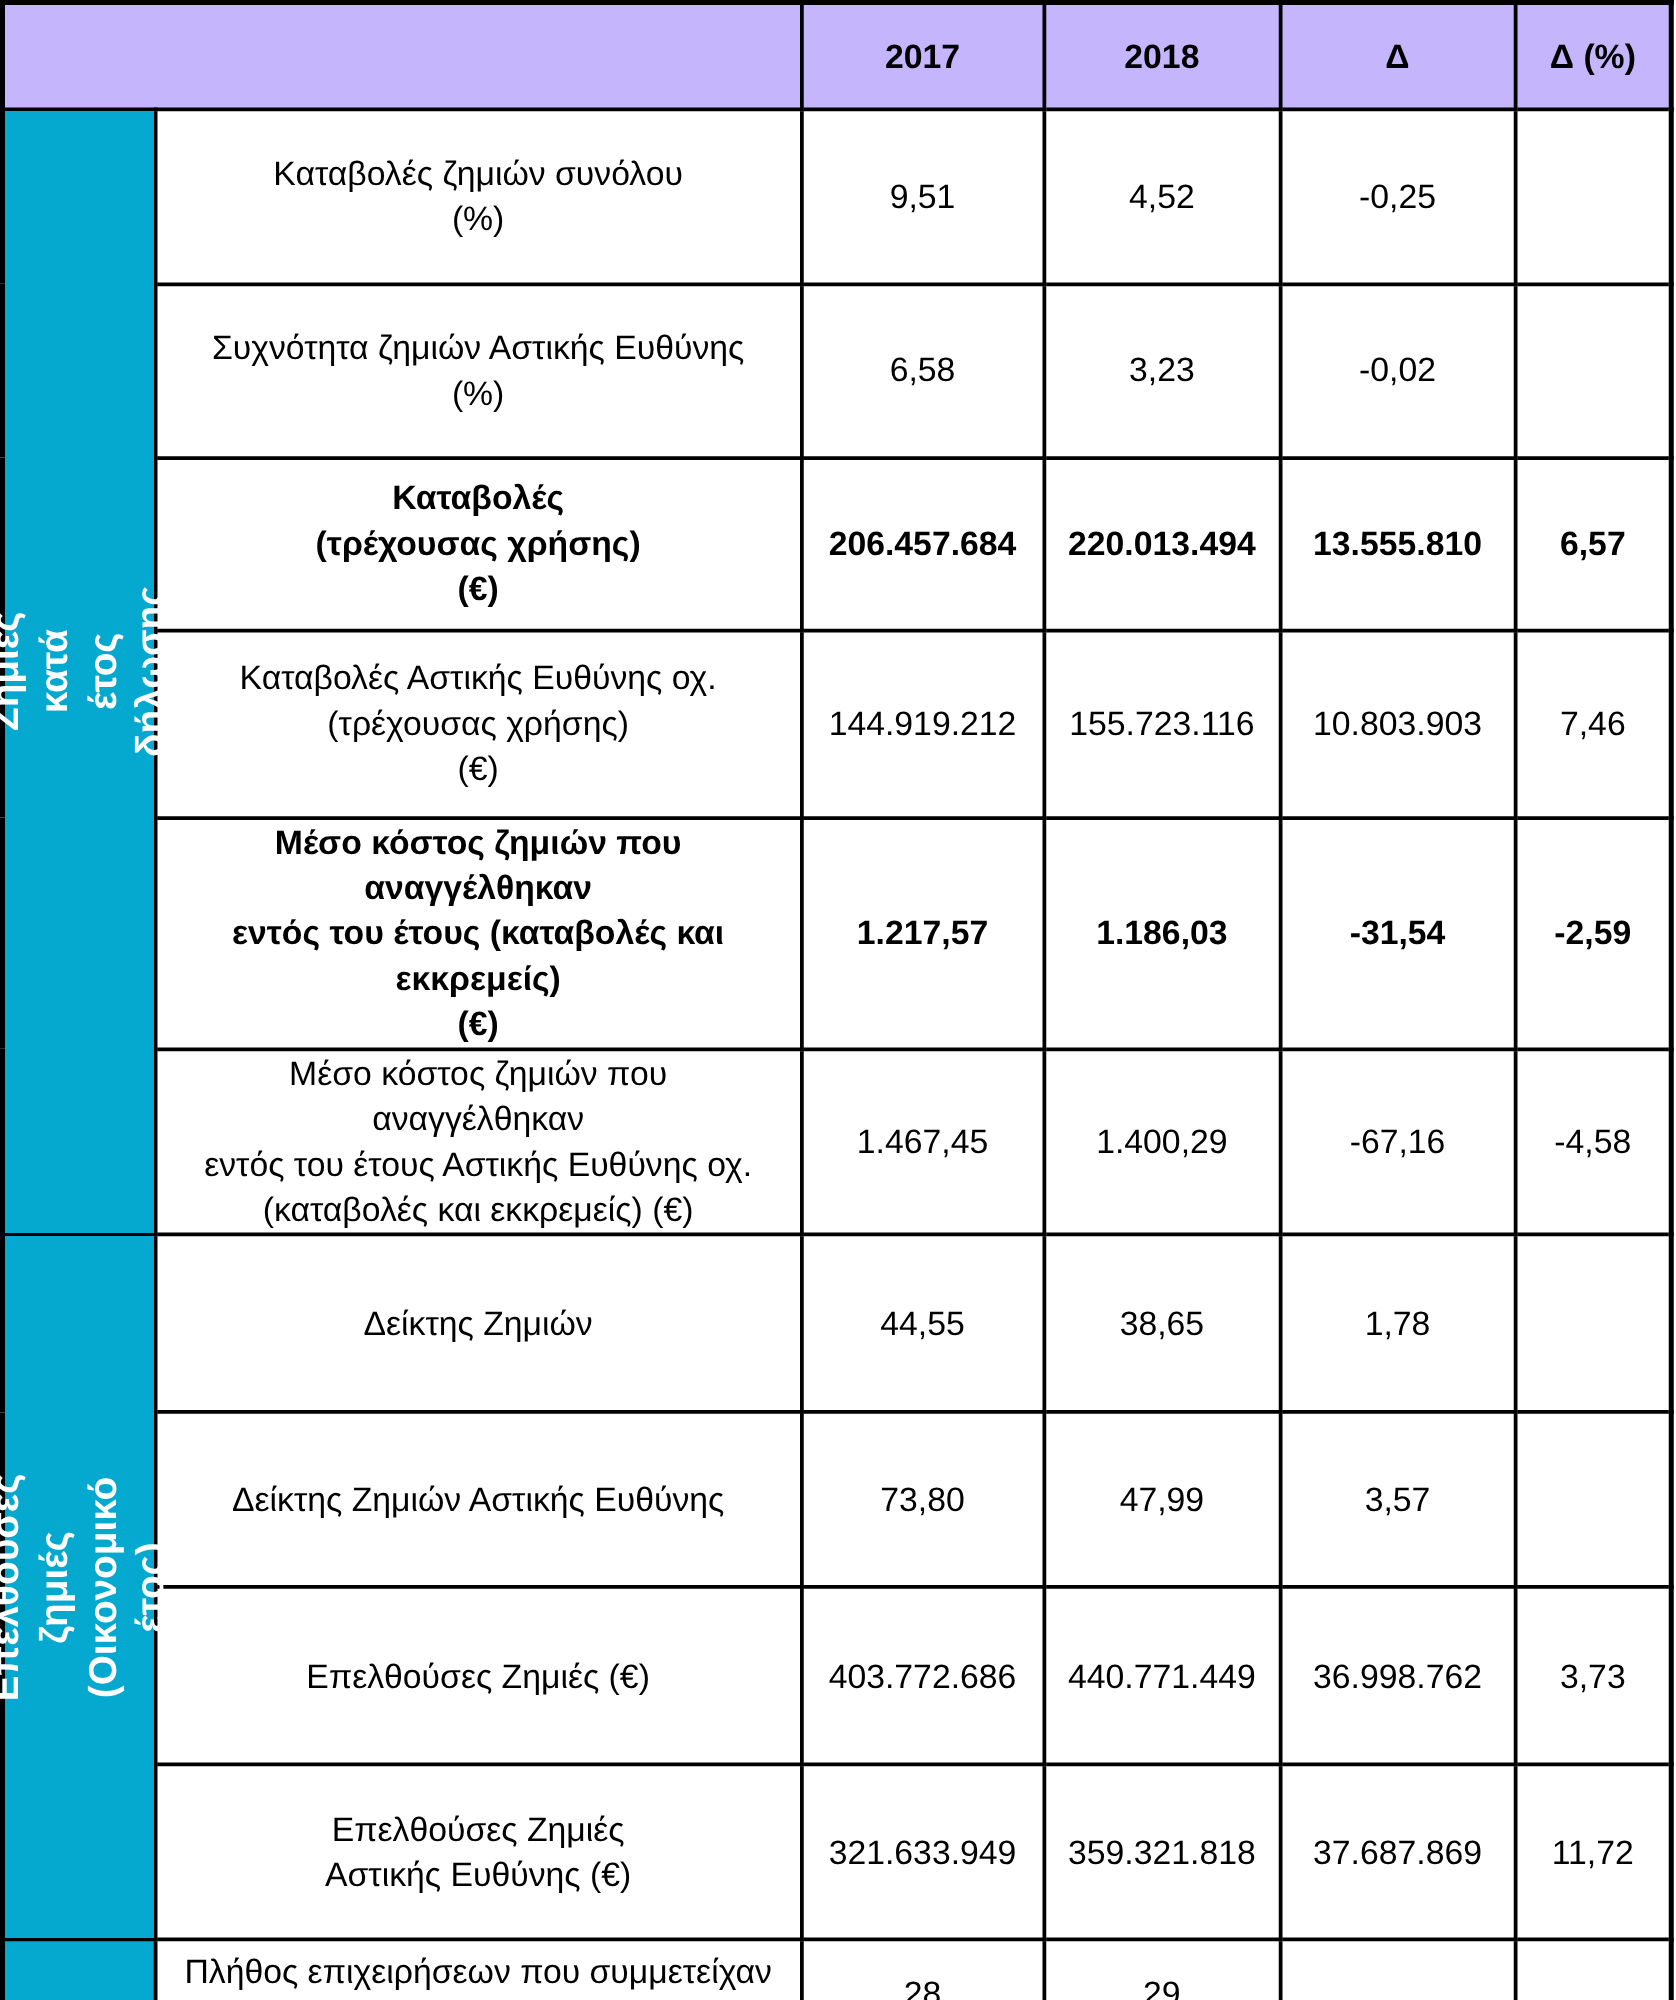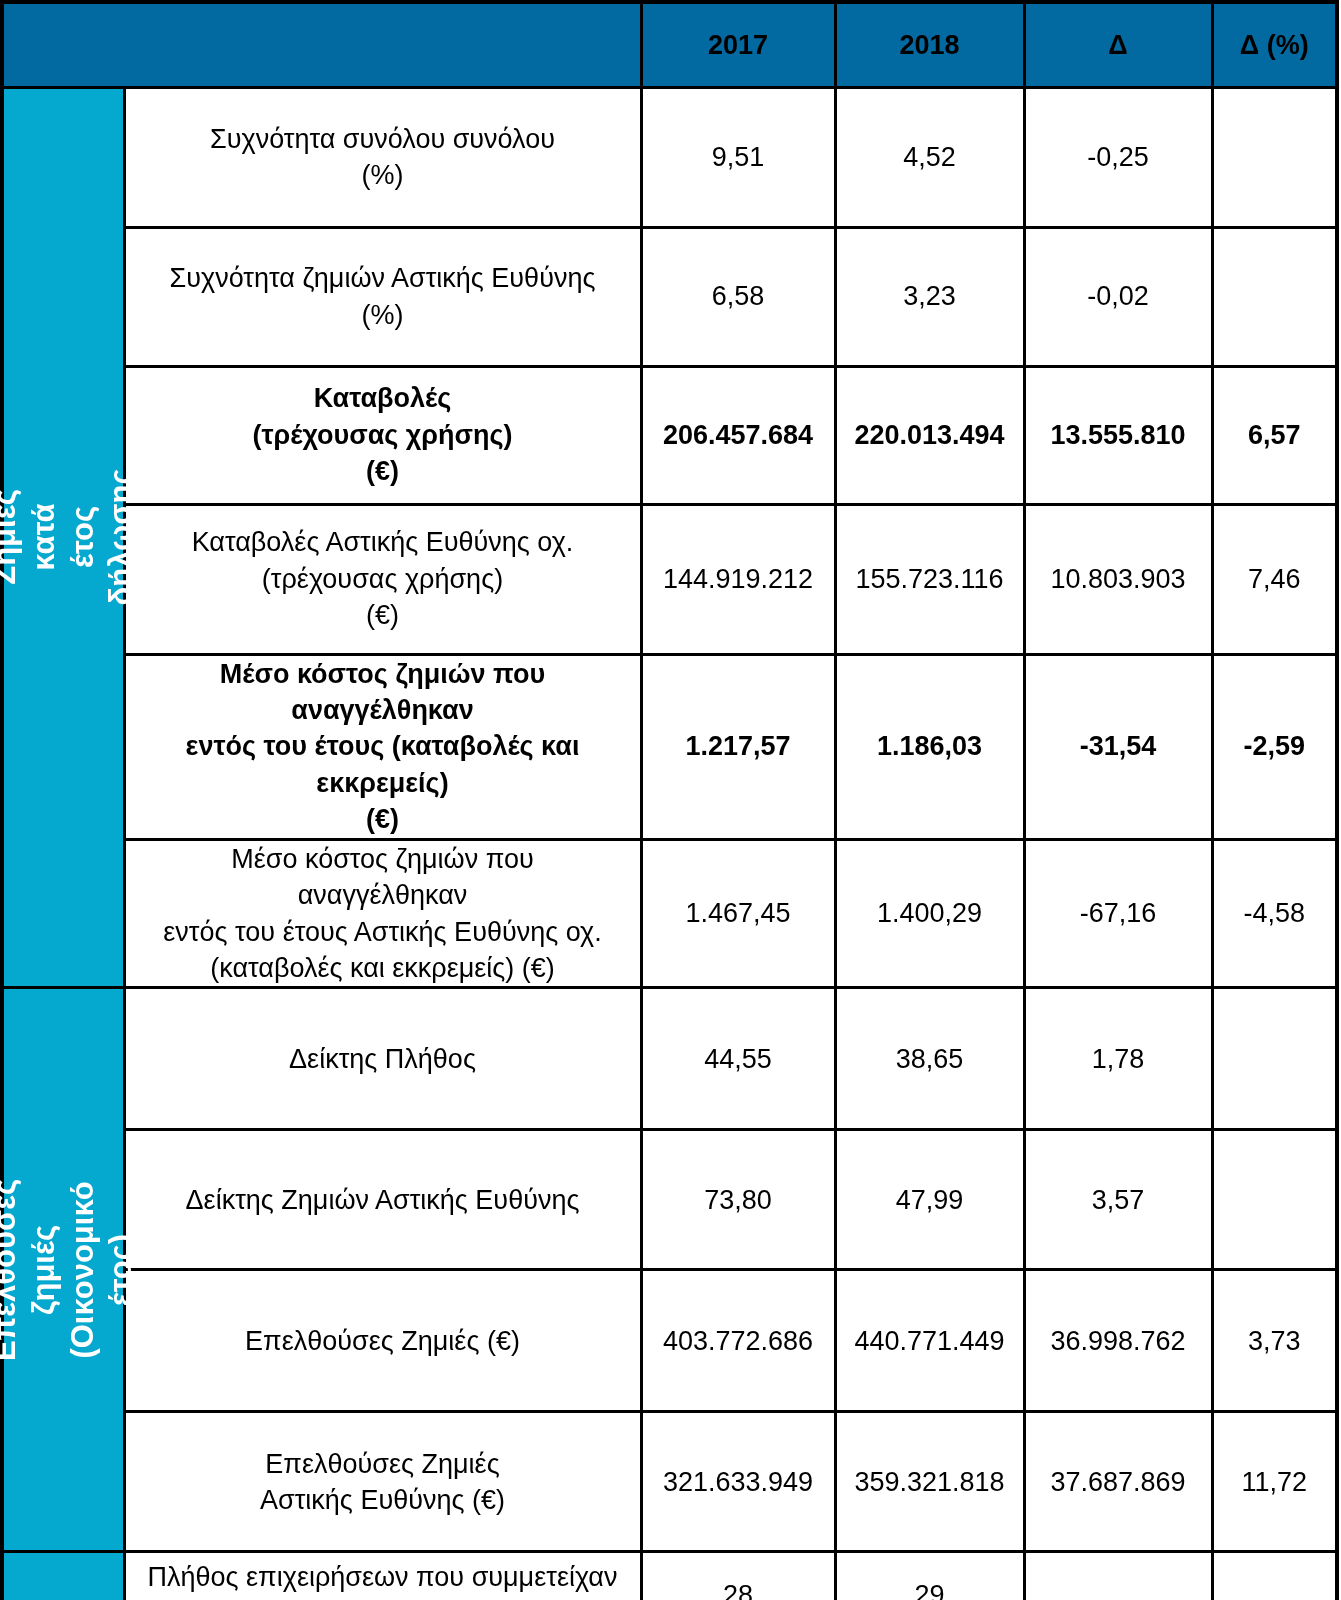--- a/index.html
+++ b/index.html
@@ -48,21 +48,21 @@
   tr.h-150 { height: 150px; }
   tr.h-152 { height: 152px; font-weight: bold; }
   tr.h-131 { height: 131px; margin-top: 32px; }
   tr.h-142 { height: 142px; }
   tr.h-88  { height: 88px; }
 
   td.cyan {
     background: #05A8CE;
   }
   td.header-cell {
-    background: #0369a1;
+    background: #c4b5fd;
     color: #ffffff;
     font-weight: bold;
     font-size: 30px;
   }
   td.section-cell {
     background: #05A8CE;
     position: relative;
   }
   .vtext {
     position: absolute;
@@ -104,21 +104,21 @@
       <td class="header-cell">2017</td>
       <td class="header-cell">2018</td>
       <td class="header-cell">Δ</td>
       <td class="header-cell">Δ (%)</td>
     </tr>
 
     <tr class="h-140">
       <td class="section-cell" rowspan="6">
         <div class="vtext">Ζημιές κατά έτος δήλωσης</div>
       </td>
-      <td class="label-cell">Συχνότητα συνόλου συνόλου
+      <td class="label-cell">Καταβολές ζημιών συνόλου
 (%)</td>
       <td class="num-cell">9,51</td>
       <td class="num-cell">4,52</td>
       <td class="num-cell">-0,25</td>
       <td class="num-cell"></td>
     </tr>
     <tr class="h-139">
       <td class="label-cell">Συχνότητα ζημιών Αστικής Ευθύνης
 (%)</td>
       <td class="num-cell">6,58</td>
@@ -163,21 +163,21 @@
       <td class="num-cell">1.400,29</td>
       <td class="num-cell">-67,16</td>
       <td class="num-cell">-4,58</td>
     </tr>
 
     <tr class="h-142">
       <td class="section-cell" rowspan="4">
         <div class="vtext">Επελθούσες ζημιές
 (Οικονομικό έτος)</div>
       </td>
-      <td class="label-cell">Δείκτης Πλήθος</td>
+      <td class="label-cell">Δείκτης Ζημιών</td>
       <td class="num-cell">44,55</td>
       <td class="num-cell">38,65</td>
       <td class="num-cell">1,78</td>
       <td class="num-cell"></td>
     </tr>
     <tr class="h-140">
       <td class="label-cell">Δείκτης Ζημιών Αστικής Ευθύνης</td>
       <td class="num-cell">73,80</td>
       <td class="num-cell">47,99</td>
       <td class="num-cell">3,57</td>

